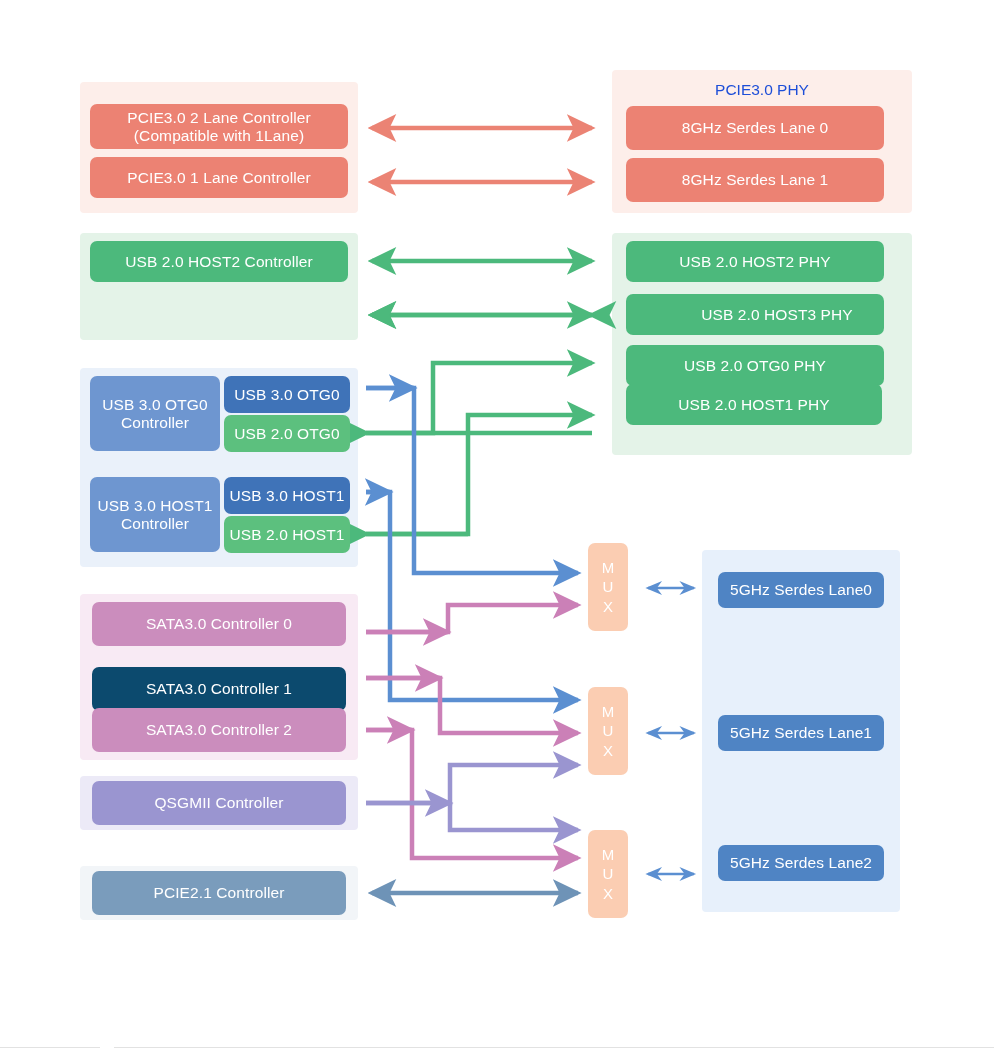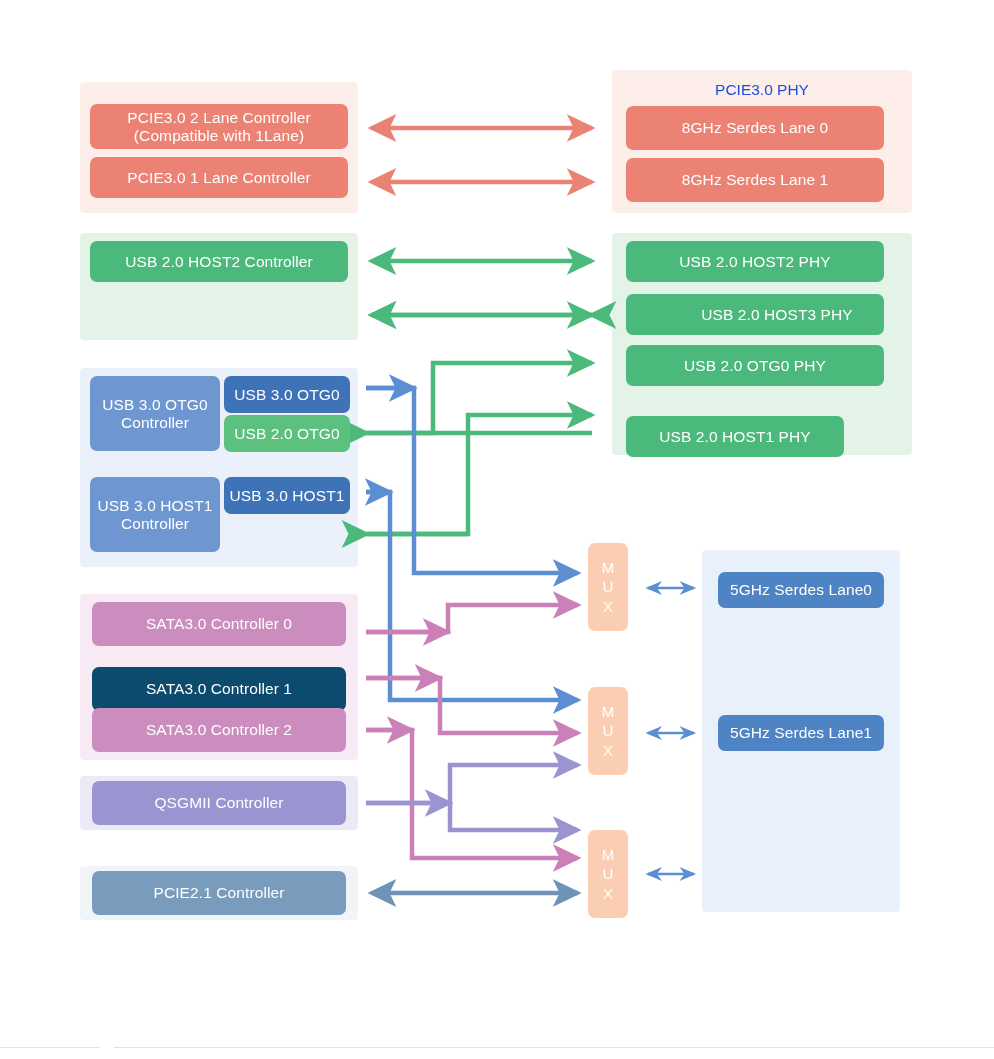--- a/index.html
+++ b/index.html
@@ -130,41 +130,44 @@
 
   <div class="blk" style="left:626px;top:241px;width:258px;height:41px;background:#4cb97c;">
     <span>USB 2.0  HOST2  PHY</span>
   </div>
   <div class="blk" style="left:626px;top:294px;width:258px;height:41px;background:#4cb97c;padding-left:48px;">
     <span>USB 2.0  HOST3  PHY</span>
   </div>
   <div class="blk" style="left:626px;top:345px;width:258px;height:41px;background:#4cb97c;">
     <span>USB 2.0  OTG0  PHY</span>
   </div>
-  <div class="blk" style="left:626px;top:416px;width:218px;height:41px;background:#4cb97c;">
+  <div class="blk" style="left:626px;top:384px;width:256px;height:41px;background:#4cb97c;">
     <span>USB 2.0  HOST1  PHY</span>
   </div>
 
   <div class="blk" style="left:90px;top:376px;width:130px;height:75px;background:#6e96d0;flex-direction:column;">
     <span>USB 3.0 OTG0</span>
     <span>Controller</span>
   </div>
   <div class="blk" style="left:224px;top:376px;width:126px;height:37px;background:#3f73b8;">
     <span>USB 3.0 OTG0</span>
   </div>
   <div class="blk" style="left:224px;top:415px;width:126px;height:37px;background:#5cc07e;">
     <span>USB 2.0 OTG0</span>
   </div>
 
   <div class="blk" style="left:90px;top:477px;width:130px;height:75px;background:#6e96d0;flex-direction:column;">
     <span>USB 3.0 HOST1</span>
     <span>Controller</span>
   </div>
   <div class="blk" style="left:224px;top:477px;width:126px;height:37px;background:#3f73b8;">
     <span>USB 3.0 HOST1</span>
+  </div>
+  <div class="blk" style="left:224px;top:516px;width:126px;height:37px;background:#5cc07e;">
+    <span>USB 2.0 HOST1</span>
   </div>
 
   <div class="blk" style="left:92px;top:602px;width:254px;height:44px;background:#cb8dbd;">
     <span>SATA3.0 Controller 0</span>
   </div>
   <div class="blk" style="left:92px;top:655px;width:254px;height:44px;background:#0c4a6e;margin-top:12px;">
     <span>SATA3.0 Controller 1</span>
   </div>
   <div class="blk" style="left:92px;top:708px;width:254px;height:44px;background:#cb8dbd;">
     <span>SATA3.0 Controller 2</span>
@@ -193,17 +196,20 @@
     <span>U</span>
     <span>X</span>
   </div>
 
   <div class="blk" style="left:718px;top:572px;width:166px;height:36px;background:#4f84c4;">
     <span>5GHz Serdes Lane0</span>
   </div>
   <div class="blk" style="left:718px;top:715px;width:166px;height:36px;background:#4f84c4;">
     <span>5GHz Serdes Lane1</span>
   </div>
+  <div class="blk" style="left:718px;top:845px;width:166px;height:36px;background:#4f84c4;">
+    <span>5GHz Serdes Lane2</span>
+  </div>
 
   <div class="bb-seg" style="left:0;top:1047px;width:100px;"></div>
   <div class="bb-seg" style="left:114px;top:1047px;width:880px;"></div>
 
 </div>
 
 </body></html>

